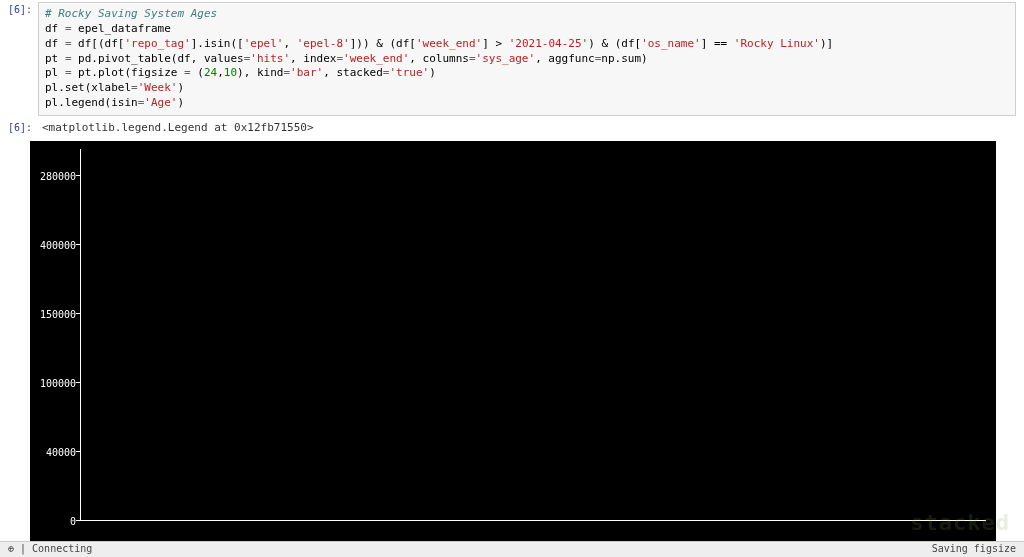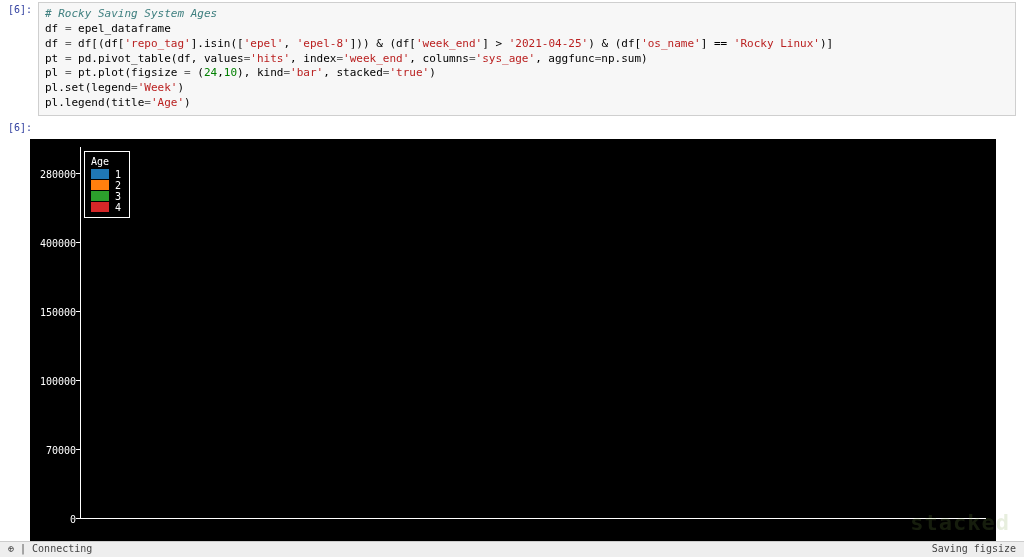--- a/index.html
+++ b/index.html
@@ -39,34 +39,35 @@
 </head>
 <body>
 
 <div class="cell">
   <div class="prompt">[6]:</div>
   <div class="code-area"><span class="c"># Rocky Saving System Ages</span>
 <span class="n">df </span><span class="o">=</span><span class="n"> epel_dataframe</span>
 <span class="n">df </span><span class="o">=</span><span class="n"> df[(df[</span><span class="s">'repo_tag'</span><span class="n">].isin([</span><span class="s">'epel'</span><span class="n">, </span><span class="s">'epel-8'</span><span class="n">])) &amp; (df[</span><span class="s">'week_end'</span><span class="n">] &gt; </span><span class="s">'2021-04-25'</span><span class="n">) &amp; (df[</span><span class="s">'os_name'</span><span class="n">] == </span><span class="s">'Rocky Linux'</span><span class="n">)]</span>
 <span class="n">pt </span><span class="o">=</span><span class="n"> pd.pivot_table(df, values</span><span class="o">=</span><span class="s">'hits'</span><span class="n">, index</span><span class="o">=</span><span class="s">'week_end'</span><span class="n">, columns</span><span class="o">=</span><span class="s">'sys_age'</span><span class="n">, aggfunc</span><span class="o">=</span><span class="n">np.sum)</span>
 <span class="n">pl </span><span class="o">=</span><span class="n"> pt.plot(figsize </span><span class="o">=</span><span class="n"> (</span><span class="m">24</span><span class="n">,</span><span class="m">10</span><span class="n">), kind</span><span class="o">=</span><span class="s">'bar'</span><span class="n">, stacked</span><span class="o">=</span><span class="s">'true'</span><span class="n">)</span>
-<span class="n">pl.set(legend</span><span class="o">=</span><span class="s">'Week'</span><span class="n">)</span>
-<span class="n">pl.legend(title</span><span class="o">=</span><span class="s">'Age'</span><span class="n">)</span></div>
+<span class="n">pl.set(xlabel</span><span class="o">=</span><span class="s">'Week'</span><span class="n">)</span>
+<span class="n">pl.legend(isin</span><span class="o">=</span><span class="s">'Age'</span><span class="n">)</span></div>
 </div>
 
 <div class="cell">
   <div class="prompt">[6]:</div>
+  <div class="output-area">&lt;matplotlib.legend.Legend at 0x12fb71550&gt;</div>
 </div>
 
 <div class="chart-wrap">
   <div class="chart">
     <div class="yaxis" id="yaxis">
         <div class="ytick" style="bottom: 0%;">0</div>
         <div class="tickmark" style="bottom: 0%;"></div>
-        <div class="ytick" style="bottom: 18.5185%;">70000</div>
+        <div class="ytick" style="bottom: 18.5185%;">40000</div>
         <div class="tickmark" style="bottom: 18.5185%;"></div>
         <div class="ytick" style="bottom: 37.037%;">100000</div>
         <div class="tickmark" style="bottom: 37.037%;"></div>
         <div class="ytick" style="bottom: 55.5556%;">150000</div>
         <div class="tickmark" style="bottom: 55.5556%;"></div>
         <div class="ytick" style="bottom: 74.0741%;">400000</div>
         <div class="tickmark" style="bottom: 74.0741%;"></div>
         <div class="ytick" style="bottom: 92.5926%;">280000</div>
         <div class="tickmark" style="bottom: 92.5926%;"></div>
       </div>
@@ -375,41 +376,20 @@
             <div class="seg3" style="height: 25.1852%;"></div>
             <div class="seg4" style="height: 15.5556%;"></div>
           </div>
           <div class="bar">
             <div class="seg1" style="height: 46.2963%;"></div>
             <div class="seg2" style="height: 12.963%;"></div>
             <div class="seg3" style="height: 22.2222%;"></div>
             <div class="seg4" style="height: 15.9259%;"></div>
           </div>
         </div>
-      <div class="legend">
-        <div class="legend-title">Age</div>
-        <div id="legend-rows">
-            <div class="legend-row">
-              <div class="swatch seg1"></div>
-              <span>1</span>
-            </div>
-            <div class="legend-row">
-              <div class="swatch seg2"></div>
-              <span>2</span>
-            </div>
-            <div class="legend-row">
-              <div class="swatch seg3"></div>
-              <span>3</span>
-            </div>
-            <div class="legend-row">
-              <div class="swatch seg4"></div>
-              <span>4</span>
-            </div>
-          </div>
-      </div>
     </div>
     <div class="xaxis">
       <div id="xticks">
           <div class="xtick" style="left: 0.847458%;">2021-05-02</div>
           <div class="xtick" style="left: 2.54237%;">2021-05-09</div>
           <div class="xtick" style="left: 4.23729%;">2021-05-16</div>
           <div class="xtick" style="left: 5.9322%;">2021-05-23</div>
           <div class="xtick" style="left: 7.62712%;">2021-05-30</div>
           <div class="xtick" style="left: 9.32203%;">2021-06-06</div>
           <div class="xtick" style="left: 11.0169%;">2021-06-13</div>

